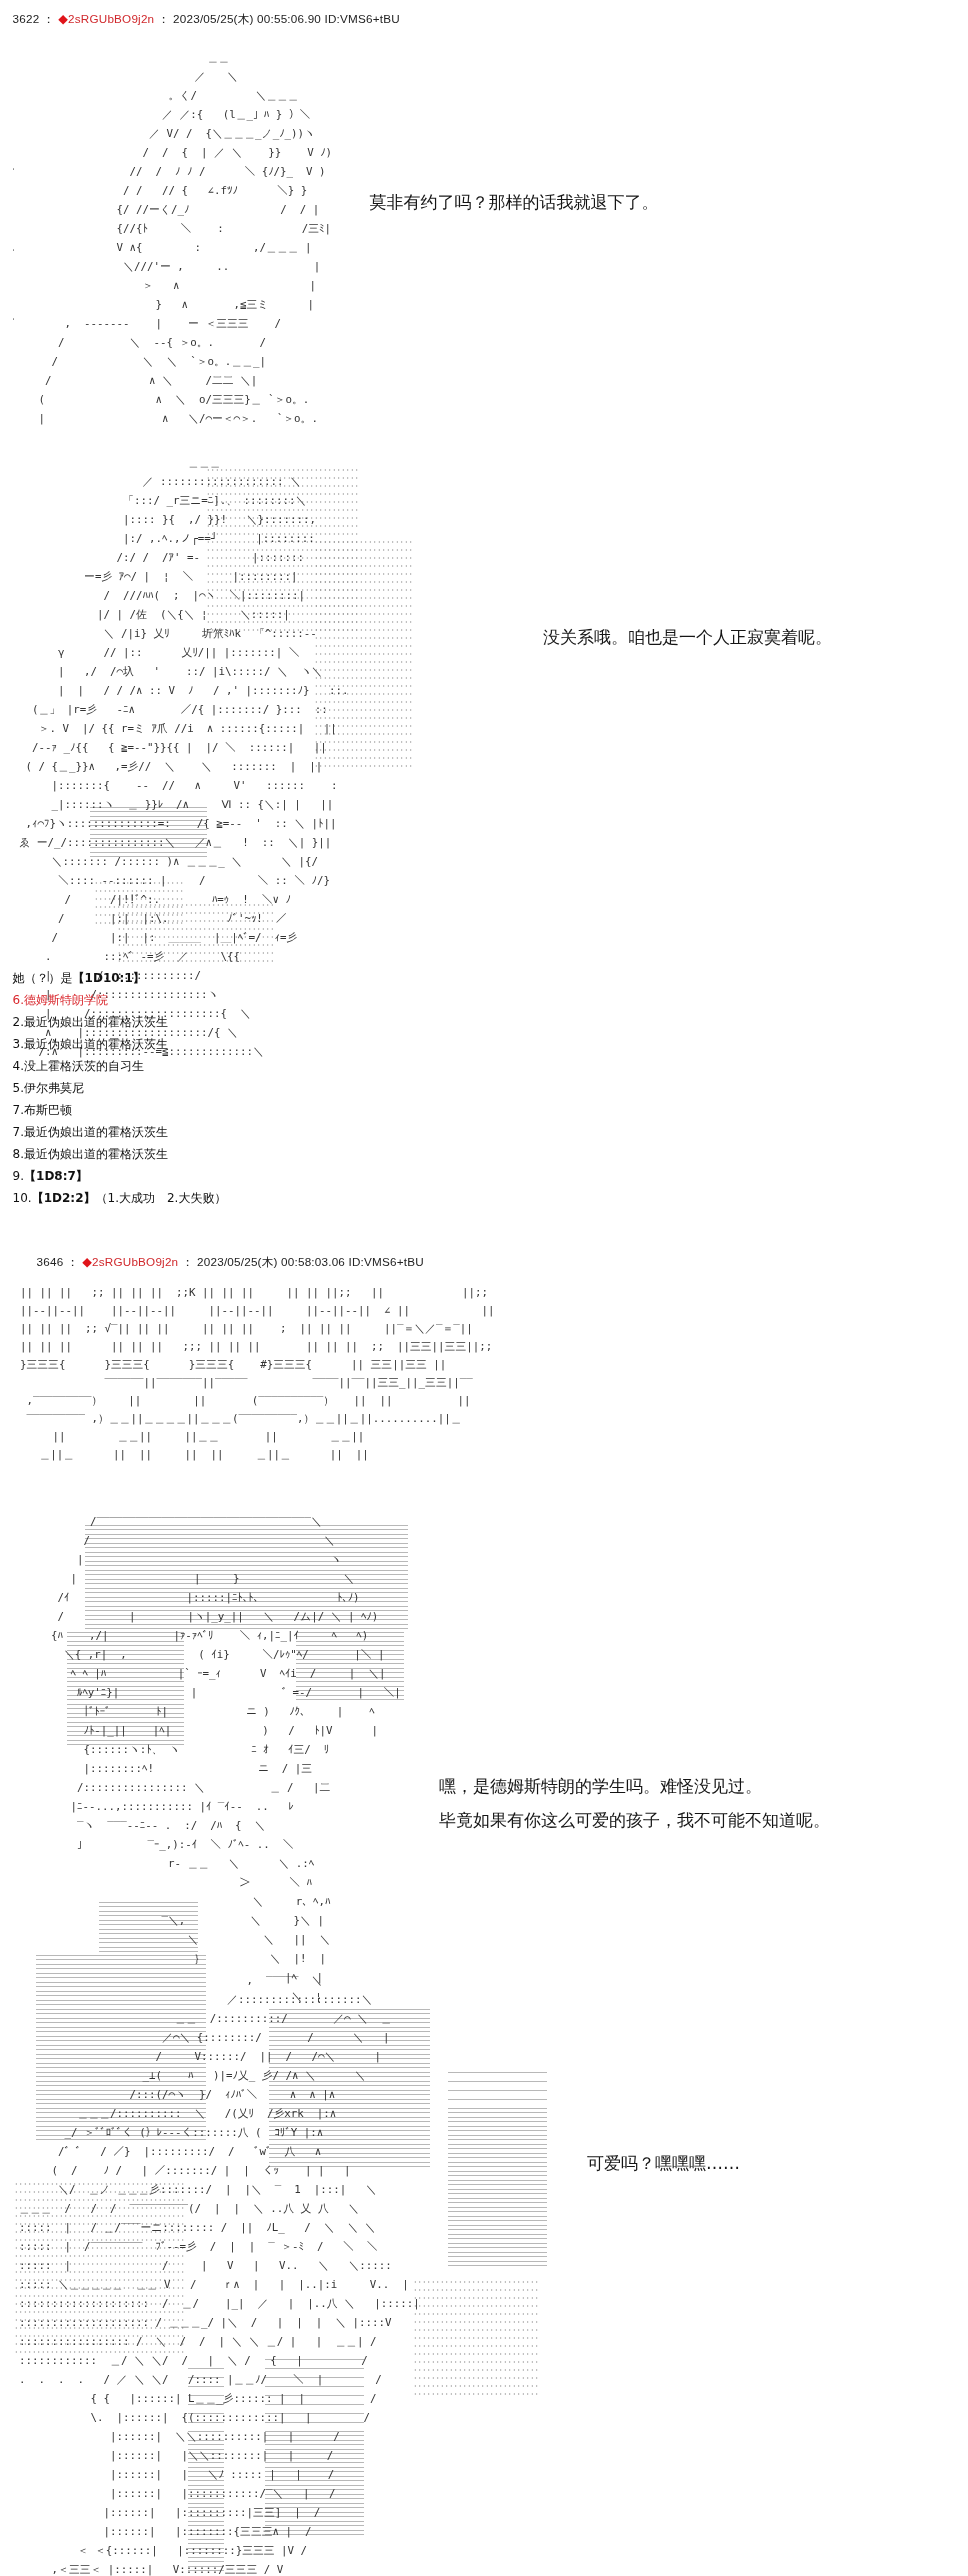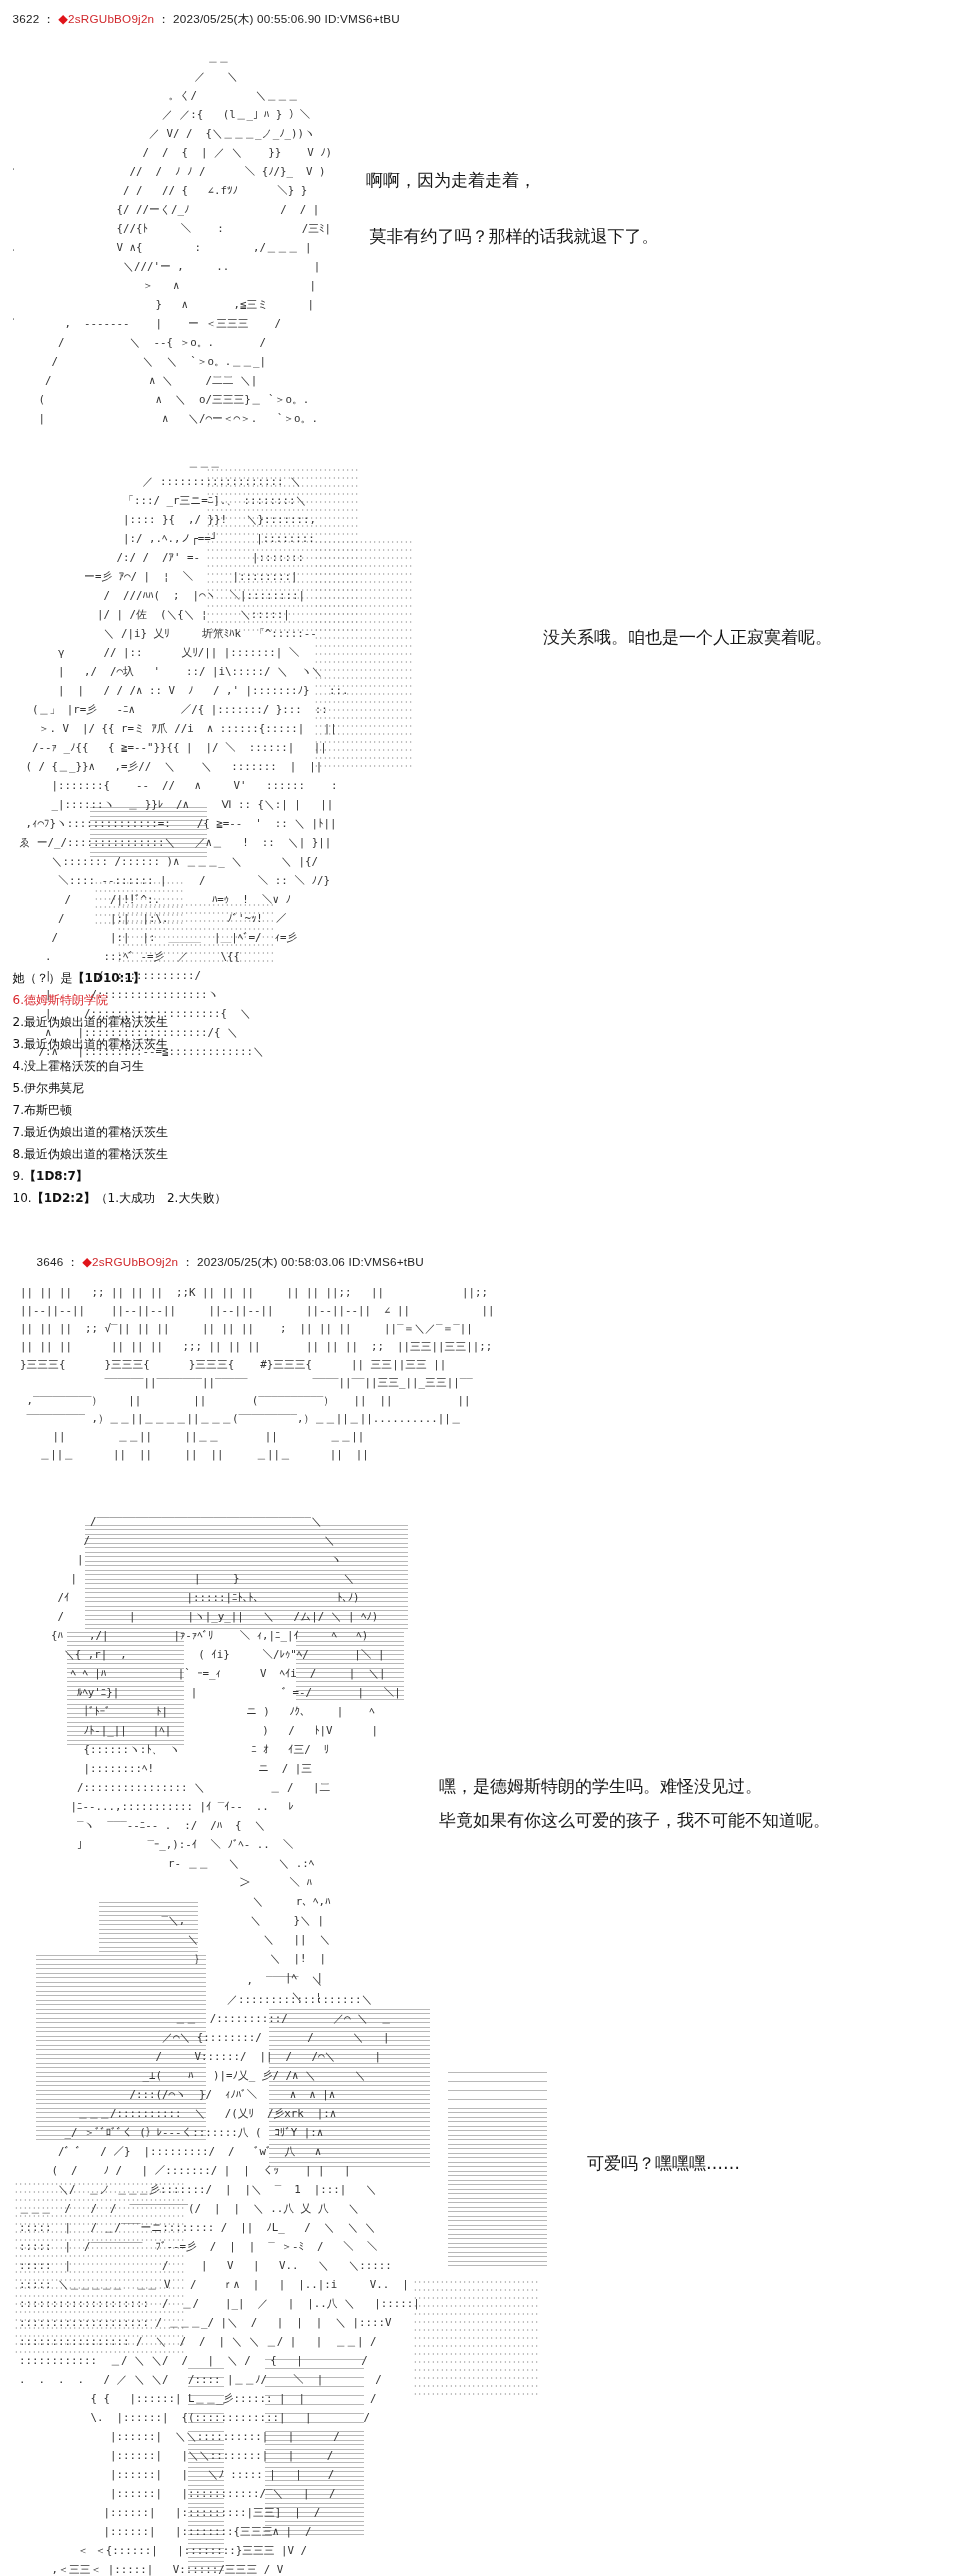--- a/index.html
+++ b/index.html
@@ -58,21 +58,20 @@
       /             ＼  ＼  `＞o。.＿＿_|
      /               ∧ ＼     /二二 ＼|
     (                 ∧  ＼  o/三三三}＿ `＞o。.
     |                  ∧   ＼/⌒ー＜⌒＞.   `＞o。.</pre>
 
   <div class="margin-dot" style="top:168px;"></div>
   <div class="margin-dot" style="top:249px;"></div>
   <div class="margin-dot" style="top:318px;"></div>
 
   <div class="dialogue" style="left:366px;top:163px;">
-    <div>啊啊，因为走着走着，</div>
     <div style="padding-left:3.6px;margin-top:22px;">莫非有约了吗？那样的话我就退下了。</div>
   </div>
 
   <div class="dot-fill" style="left:206px;top:466px;width:152px;height:170px;"></div>
   <div class="dot-fill" style="left:314px;top:538px;width:99px;height:233px;"></div>
   <div class="dot-fill" style="left:94px;top:879px;width:90px;height:45px;"></div>
   <div class="dot-fill" style="left:117px;top:901px;width:157px;height:63px;"></div>
   <div class="hatch" style="left:90px;top:807px;width:117px;height:54px;"></div>
 
   <pre class="aa" style="left:12.6px;top:453px;">                           ＿＿＿

